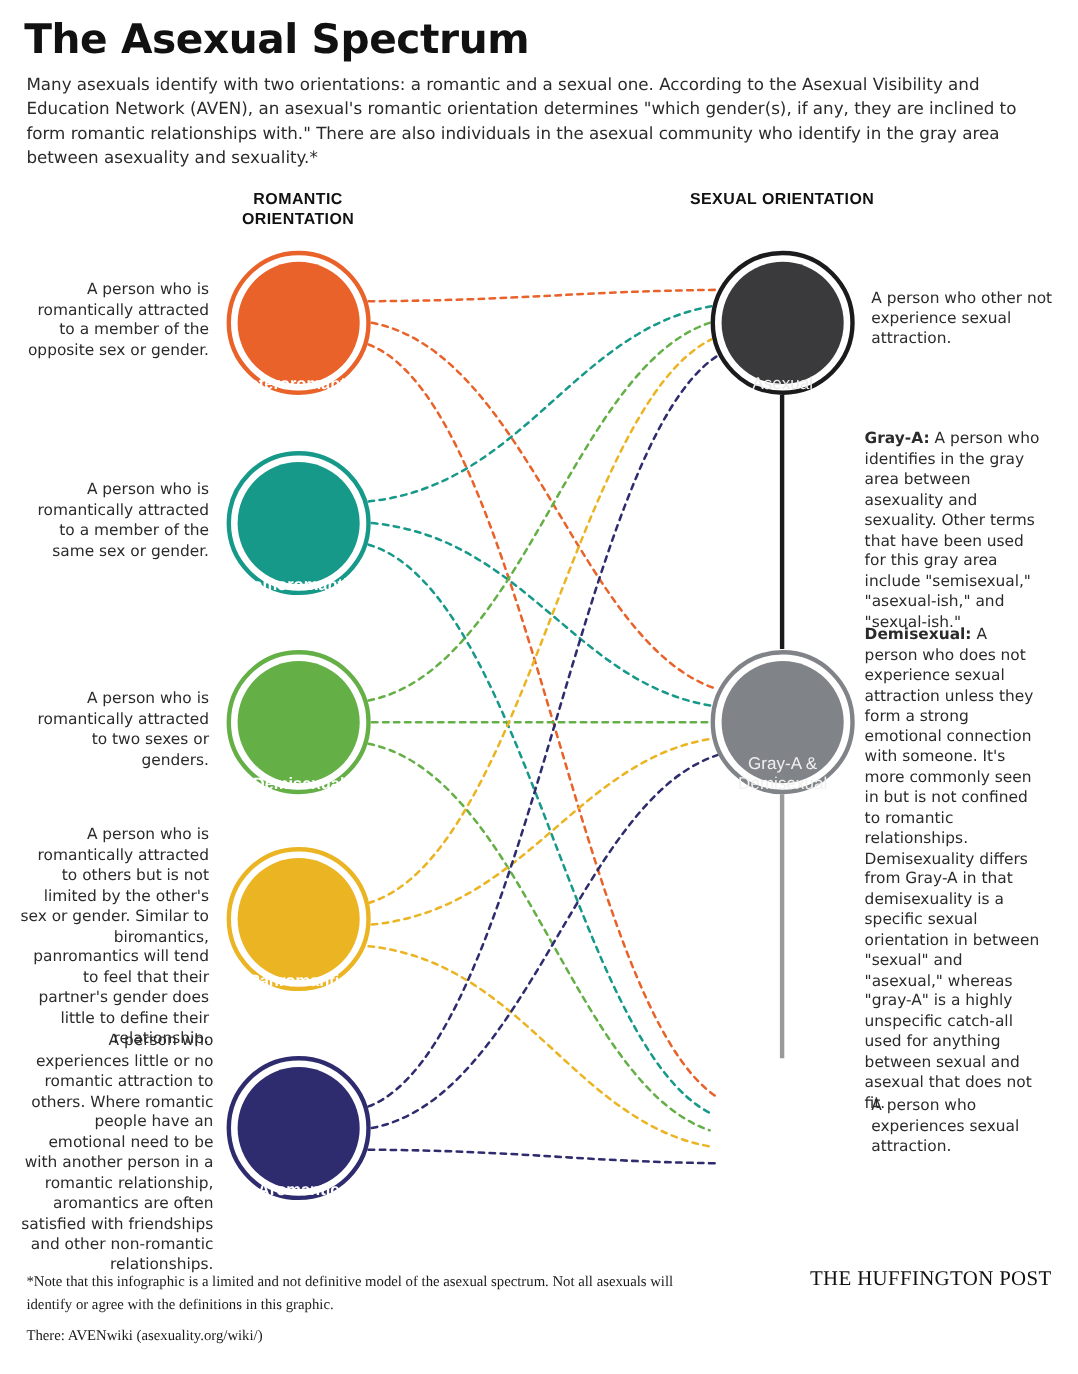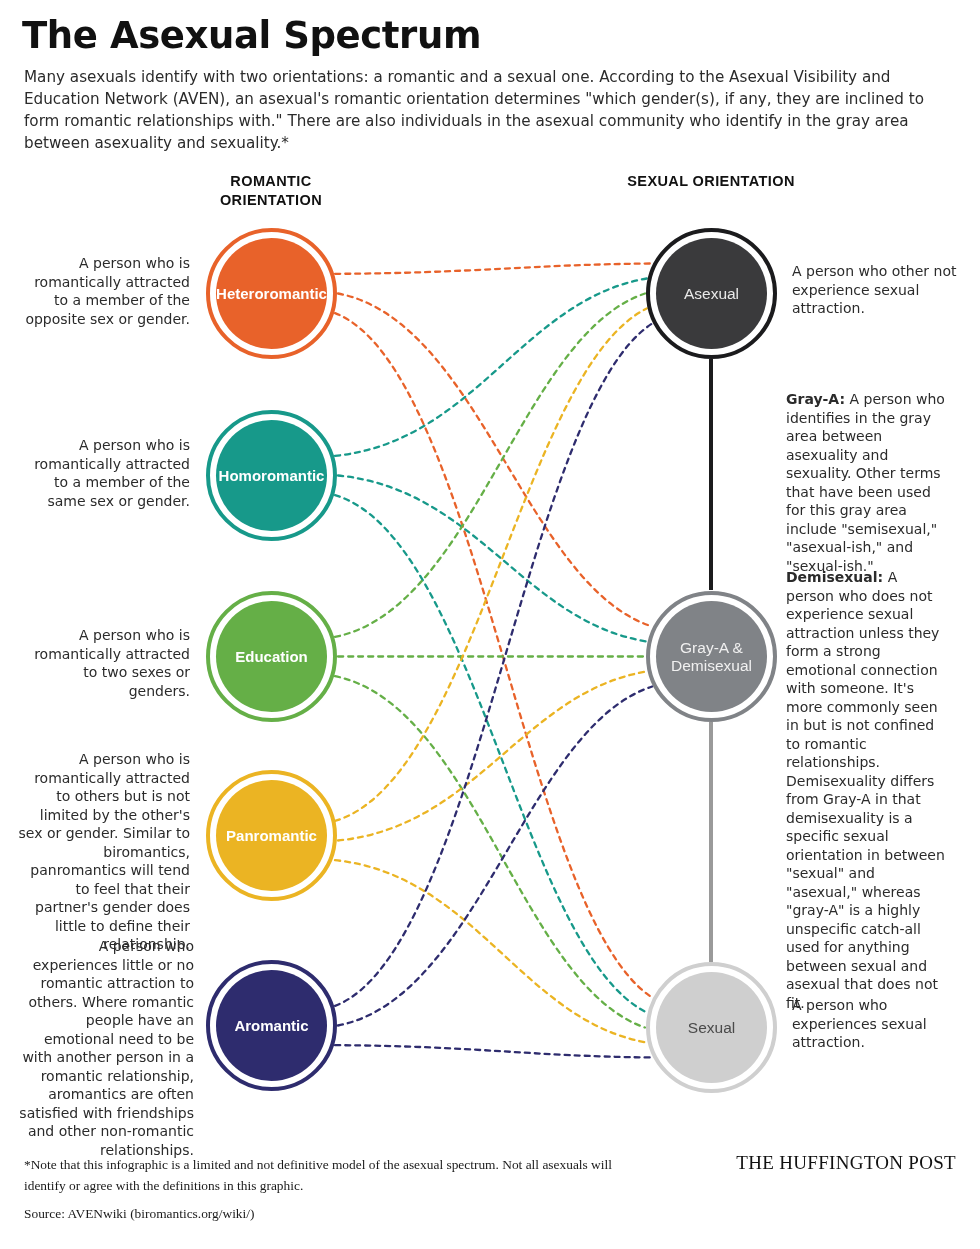--- a/index.html
+++ b/index.html
@@ -34,21 +34,21 @@
   }
   #head-romantic { left:186px; top:172px; width:170px; }
   #head-sexual   { left:626px; top:172px; width:170px; }
 
   
   #links { position:absolute; left:0; top:0; width:980px; height:1249px; }
 
   
   .node {
     position:absolute; border-radius:50%;
-    display:flex; align-items:center; justify-content:center;
+    display:flex; align-items:flex-end; justify-content:center;
     text-align:center; color:#fff;
   }
   .node .ring {
     position:absolute; left:0; top:0; right:0; bottom:0;
     border-radius:50%; border-style:solid;
   }
   .node .disc {
     position:absolute; border-radius:50%;
     display:flex; align-items:center; justify-content:center;
   }
@@ -130,21 +130,21 @@
 
   <div class="node" style="left:206px; top:410px; width:131px; height:131px;">
     <div class="ring" style="border-width:4px; border-color:#17998A;"></div>
     <div class="disc" style="left:10px; top:10px; right:10px; bottom:10px; background:#17998A;"></div>
     <span class="node-label">Homoromantic</span>
   </div>
 
   <div class="node" style="left:206px; top:591px; width:131px; height:131px;">
     <div class="ring" style="border-width:4px; border-color:#65AF47;"></div>
     <div class="disc" style="left:10px; top:10px; right:10px; bottom:10px; background:#65AF47;"></div>
-    <span class="node-label">Education</span>
+    <span class="node-label">Demisexual</span>
   </div>
 
   <div class="node" style="left:206px; top:770px; width:131px; height:131px;">
     <div class="ring" style="border-width:4px; border-color:#EBB423;"></div>
     <div class="disc" style="left:10px; top:10px; right:10px; bottom:10px; background:#EBB423;"></div>
     <span class="node-label">Panromantic</span>
   </div>
 
   <div class="node" style="left:206px; top:960px; width:131px; height:131px;">
     <div class="ring" style="border-width:4px; border-color:#2E2C6E;"></div>
@@ -157,25 +157,20 @@
     <div class="disc" style="left:10px; top:10px; right:10px; bottom:10px; background:#3A3A3C;"></div>
     <span class="node-label light">Asexual</span>
   </div>
 
   <div class="node" style="left:646px; top:591px; width:131px; height:131px;">
     <div class="ring" style="border-width:4px; border-color:#808387;"></div>
     <div class="disc" style="left:10px; top:10px; right:10px; bottom:10px; background:#808387;"></div>
     <span class="node-label light" style="color:#f0f0f0;">Gray-A &amp; Demisexual</span>
   </div>
 
-  <div class="node" style="left:646px; top:962px; width:131px; height:131px;">
-    <div class="ring" style="border-width:4px; border-color:#CFCFCF;"></div>
-    <div class="disc" style="left:10px; top:10px; right:10px; bottom:10px; background:#CFCFCF;"></div>
-    <span class="node-label dark">Sexual</span>
-  </div>
 
   <div class="desc right-align" style="left:18px; top:254px; width:172px;">A person who is romantically attracted to a member of the opposite sex or gender.</div>
 
   <div class="desc right-align" style="left:18px; top:436px; width:172px;">A person who is romantically attracted to a member of the same sex or gender.</div>
 
   <div class="desc right-align" style="left:18px; top:626px; width:172px;">A person who is romantically attracted to two sexes or genders.</div>
 
   <div class="desc right-align" style="left:18px; top:750px; width:172px;">A person who is romantically attracted to others but is not limited by the other's sex or gender. Similar to biromantics, panromantics will tend to feel that their partner's gender does little to define their relationship.</div>
 
   <div class="desc right-align" style="left:14px; top:937px; width:180px;">A person who experiences little or no romantic attraction to others. Where romantic people have an emotional need to be with another person in a romantic relationship, aromantics are often satisfied with friendships and other non-romantic relationships.</div>
@@ -186,16 +181,16 @@
     <b>Gray-A:</b><span> A person who identifies in the gray area between asexuality and sexuality. Other terms that have been used for this gray area include "semisexual," "asexual-ish," and "sexual-ish."</span>
   </div>
 
   <div class="desc left-align" style="left:786px; top:568px; width:160px;">
     <b>Demisexual:</b><span> A person who does not experience sexual attraction unless they form a strong emotional connection with someone. It's more commonly seen in but is not confined to romantic relationships. Demisexuality differs from Gray-A in that demisexuality is a specific sexual orientation in between "sexual" and "asexual," whereas "gray-A" is a highly unspecific catch-all used for anything between sexual and asexual that does not fit.</span>
   </div>
 
   <div class="desc left-align" style="left:792px; top:996px; width:150px;">A person who experiences sexual attraction.</div>
 
   <div id="footnote">*Note that this infographic is a limited and not definitive model of the asexual spectrum. Not all asexuals will identify or agree with the definitions in this graphic.</div>
-  <div id="source">Source: AVENwiki (biromantics.org/wiki/)</div>
+  <div id="source">There: AVENwiki (asexuality.org/wiki/)</div>
   <div id="brand">THE HUFFINGTON POST</div>
 
 </div>
 
 </body></html>

